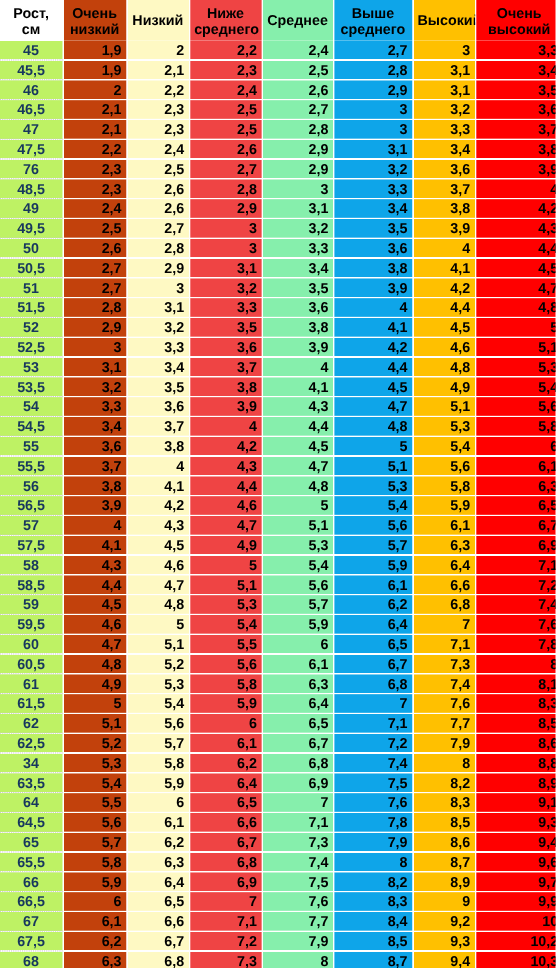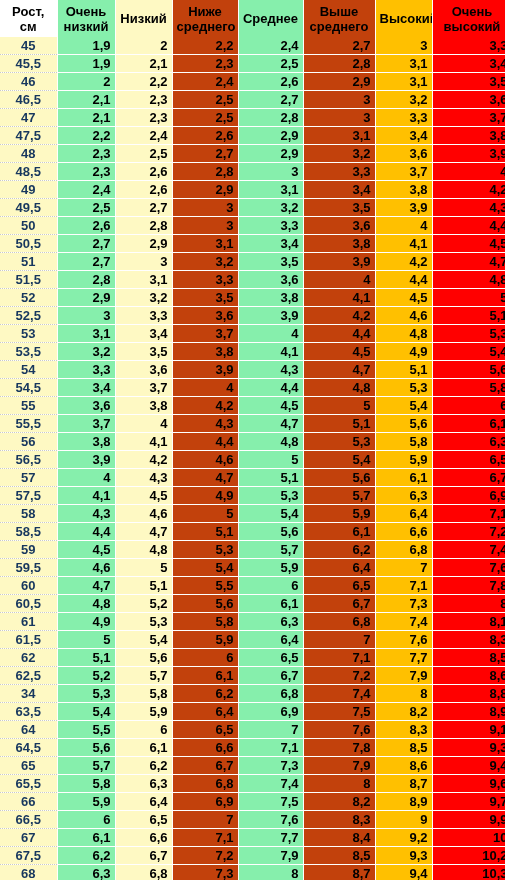--- a/index.html
+++ b/index.html
@@ -64,33 +64,33 @@
     text-align: right;
     vertical-align: middle;
     line-height: 17px;
     border-right: 1px solid #ffffff;
     border-bottom: 1px solid rgba(255,255,255,0.85);
     box-sizing: border-box;
     overflow: hidden;
     white-space: nowrap;
   }
   tbody td.height-cell {
-    background: #fef9c3;
+    background: #bef264;
     color: #17375e;
     text-align: center;
     font-weight: bold;
     border-right: 1px solid #ffffff;
     border-bottom: 1px dotted #c9c9c9;
     padding: 0;
   }
-  .bg-vlow  { background: #86efac; }
+  .bg-vlow  { background: #c2410c; }
   .bg-low   { background: #fef9c3; }
-  .bg-blavg { background: #c2410c; }
+  .bg-blavg { background: #ef4444; }
   .bg-avg   { background: #86efac; }
-  .bg-abavg { background: #c2410c; }
+  .bg-abavg { background: #0ea5e9; }
   .bg-high  { background: #ffc000; }
   .bg-vhigh { background: #ff0000; }
 </style>
 </head>
 <body>
 
 <div id="sheet">
   <table class="grid">
     <colgroup>
       <col class="c-height">
@@ -169,21 +169,21 @@
           <td class="height-cell">47,5</td>
           <td class="bg-vlow">2,2</td>
           <td class="bg-low">2,4</td>
           <td class="bg-blavg">2,6</td>
           <td class="bg-avg">2,9</td>
           <td class="bg-abavg">3,1</td>
           <td class="bg-high">3,4</td>
           <td class="bg-vhigh">3,8</td>
         </tr>
         <tr>
-          <td class="height-cell">48</td>
+          <td class="height-cell">76</td>
           <td class="bg-vlow">2,3</td>
           <td class="bg-low">2,5</td>
           <td class="bg-blavg">2,7</td>
           <td class="bg-avg">2,9</td>
           <td class="bg-abavg">3,2</td>
           <td class="bg-high">3,6</td>
           <td class="bg-vhigh">3,9</td>
         </tr>
         <tr>
           <td class="height-cell">48,5</td>

